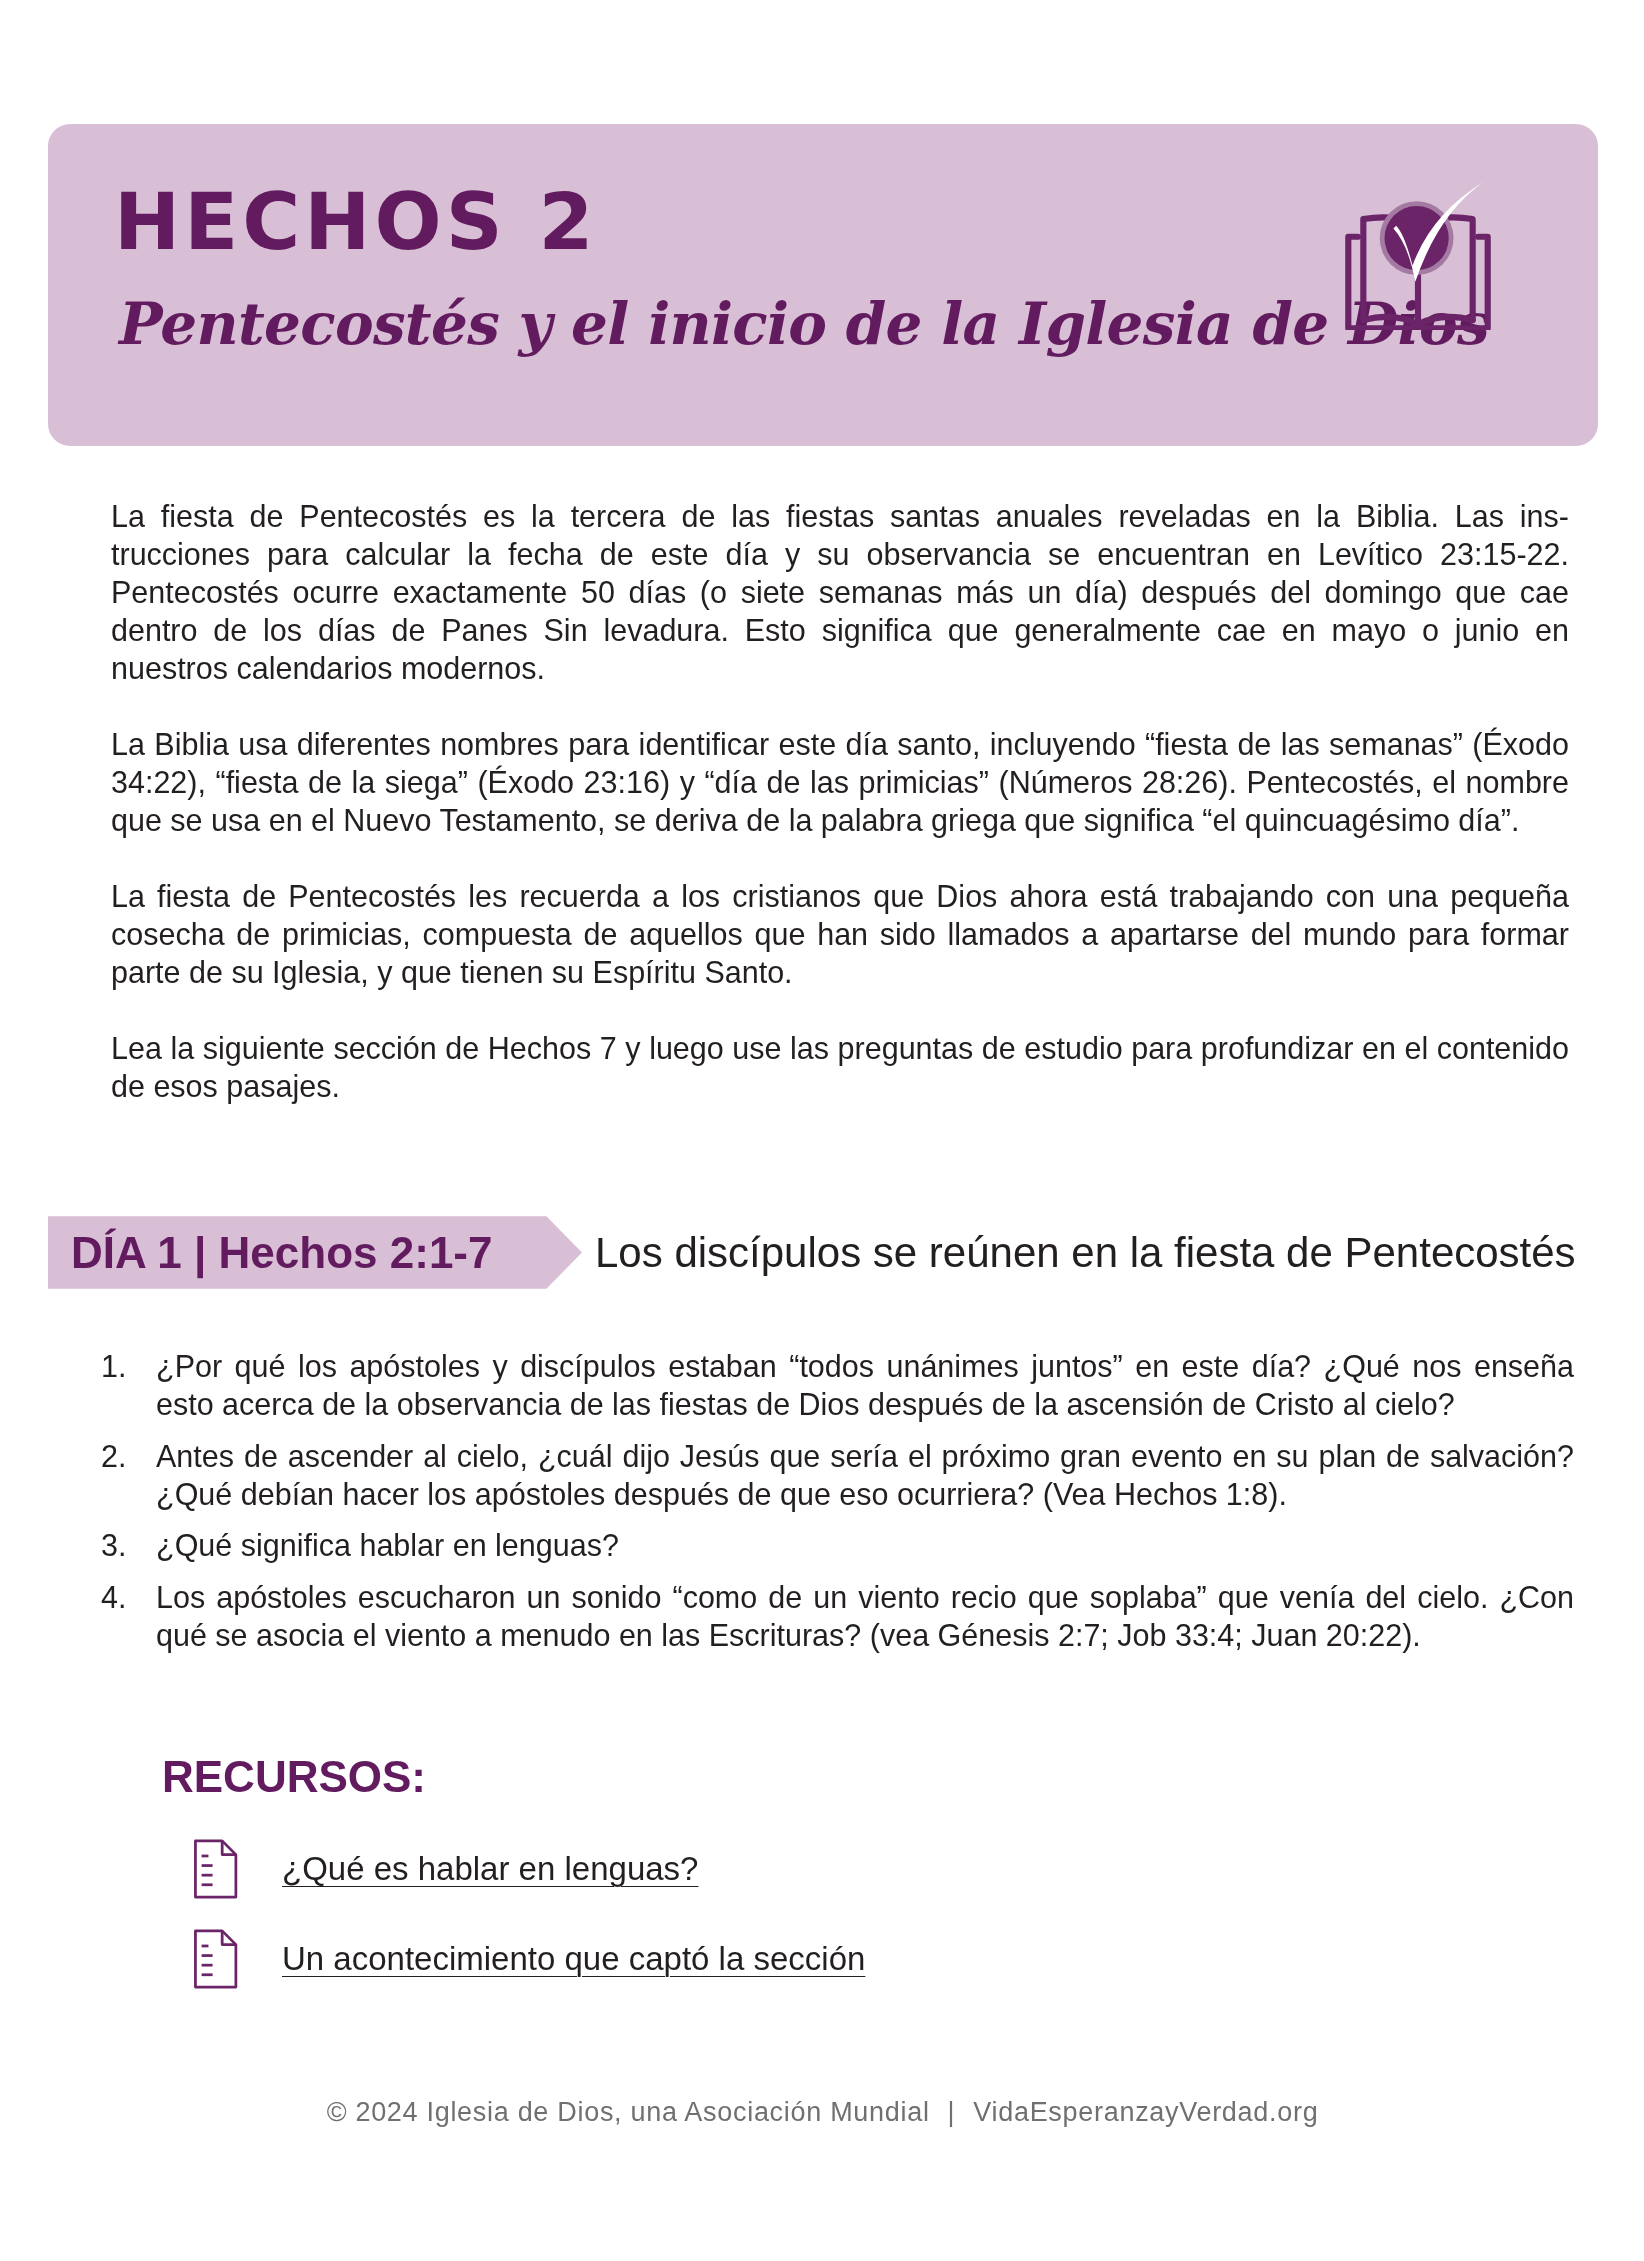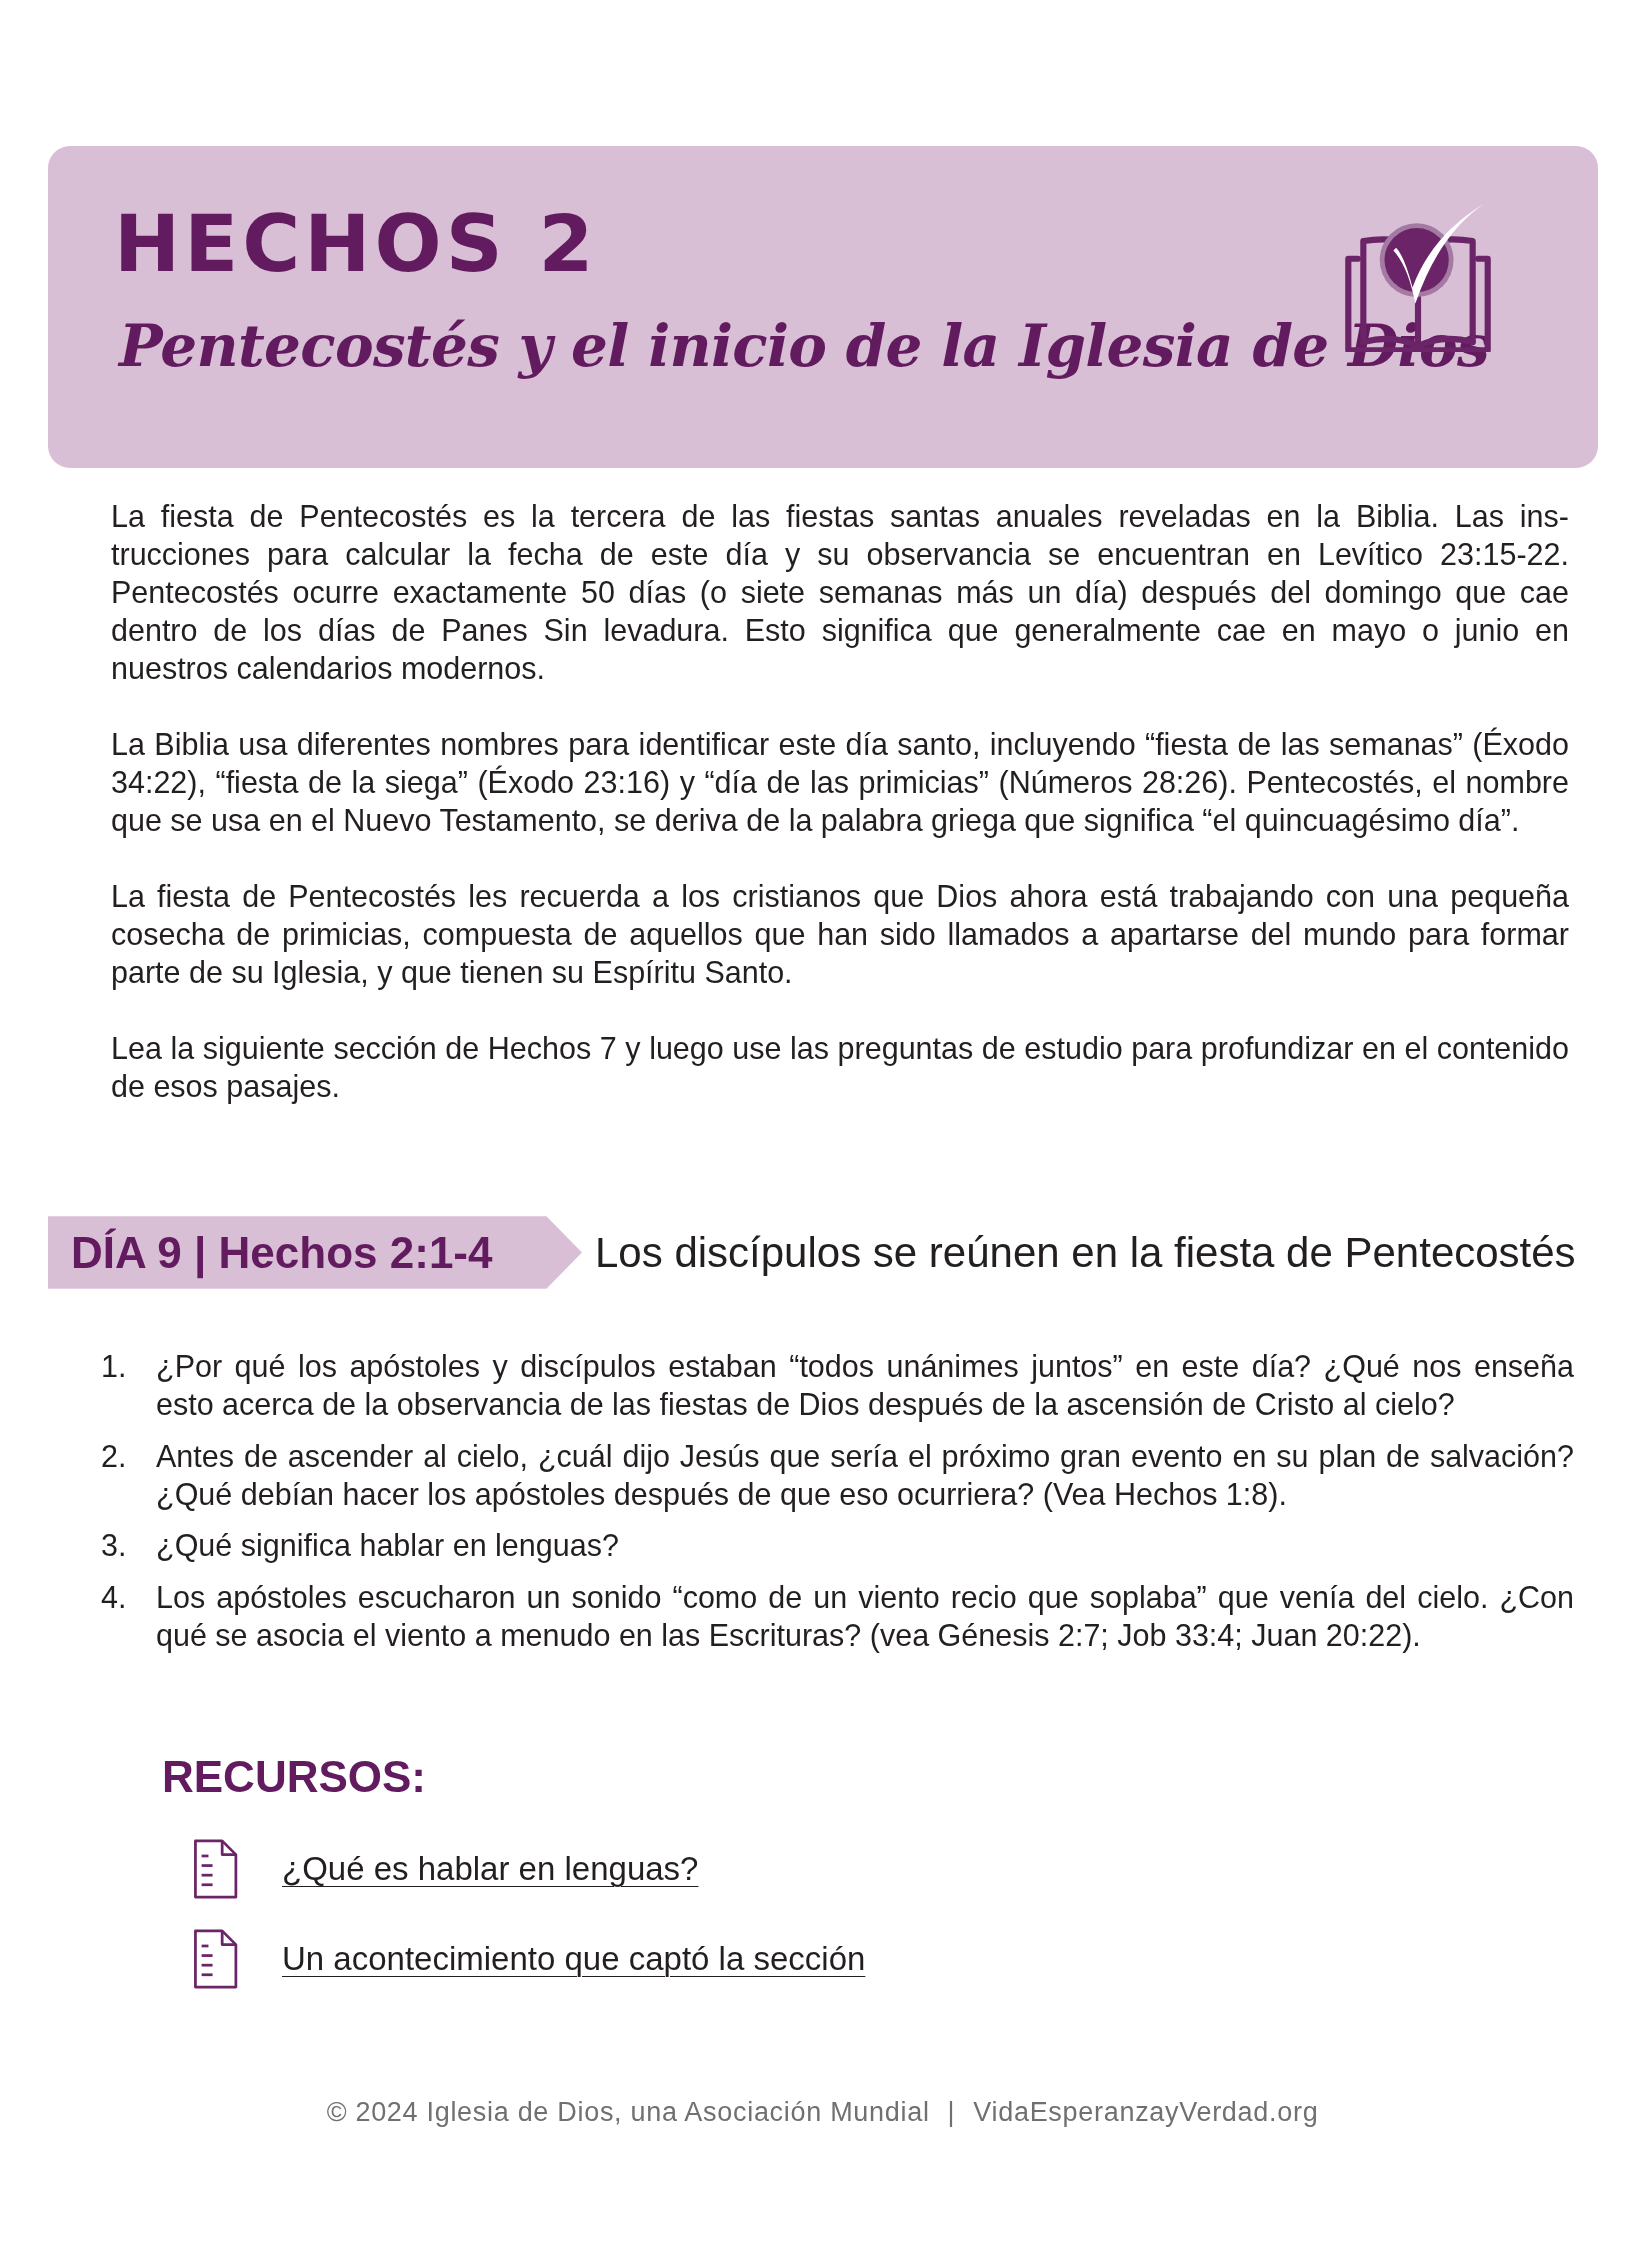--- a/index.html
+++ b/index.html
@@ -1,20 +1,20 @@
 <!DOCTYPE html>
 <html style="font-size:11px"><head>
 <meta charset="utf-8">
 <style>
   * { box-sizing: border-box; margin: 0; padding: 0; }
   html, body { width: 1645px; height: 2261px; background: #ffffff; overflow: hidden; }
   body { position: relative; font-family: "Liberation Sans", "DejaVu Sans", sans-serif; color: #231f20; }
 
   .header-box {
-    position: absolute; left: 48px; top: 146px; width: 1550px; height: 322px;
+    position: absolute; left: 48px; top: 124px; width: 1550px; height: 322px;
     background: #d8bfd6; border-radius: 22px; text-align: right;
   }
   .page-title {
     position: absolute; left: 66px; top: 59px;
     font-family: "DejaVu Sans", "Liberation Sans", sans-serif; font-weight: bold;
     font-size: 79px; letter-spacing: 4.1px; color: #621b5e; line-height: 1;
   }
   .page-subtitle {
     position: absolute; left: 71px; top: 171px;
     font-family: "DejaVu Serif", "Liberation Serif", serif; font-style: italic;
@@ -93,21 +93,21 @@
   <p>La fiesta de Pentecostés es la tercera de las fiestas santas anuales reveladas en la Biblia. Las ins­trucciones para calcular la fecha de este día y su observancia se encuentran en Levítico 23:15-22. Pentecostés ocurre exactamente 50 días (o siete semanas más un día) después del domingo que cae dentro de los días de Panes Sin levadura. Esto significa que generalmente cae en mayo o junio en nuestros calendarios modernos.</p>
   <p>La Biblia usa diferentes nombres para identificar este día santo, incluyendo “fiesta de las sema­nas” (Éxodo 34:22), “fiesta de la siega” (Éxodo 23:16) y “día de las primicias” (Números 28:26). Pentecostés, el nombre que se usa en el Nuevo Testamento, se deriva de la palabra griega que significa “el quincuagésimo día”.</p>
   <p>La fiesta de Pentecostés les recuerda a los cristianos que Dios ahora está trabajando con una pe­queña cosecha de primicias, compuesta de aquellos que han sido llamados a apartarse del mundo para formar parte de su Iglesia, y que tienen su Espíritu Santo.</p>
   <p>Lea la siguiente sección de Hechos 7 y luego use las preguntas de estudio para profundizar en el contenido de esos pasajes.</p>
 </div>
 
 <div class="day-banner">
   <svg width="534" height="73" viewBox="0 0 780 106">
     <polygon points="0,0 728,0 780,53 728,106 0,106" fill="#d8bfd6"></polygon>
   </svg>
-  <div class="day-label">DÍA 9 | Hechos 2:1-4</div>
+  <div class="day-label">DÍA 1 | Hechos 2:1-7</div>
 </div>
 <div class="day-title">Los discípulos se reúnen en la fiesta de Pentecostés</div>
 
 <ol class="questions">
   <li>
     <span class="qnum">1.</span>
     <span>¿Por qué los apóstoles y discípulos estaban “todos unánimes juntos” en este día? ¿Qué nos ense­ña esto acerca de la observancia de las fiestas de Dios después de la ascensión de Cristo al cielo?</span>
   </li>
   <li>
     <span class="qnum">2.</span>

